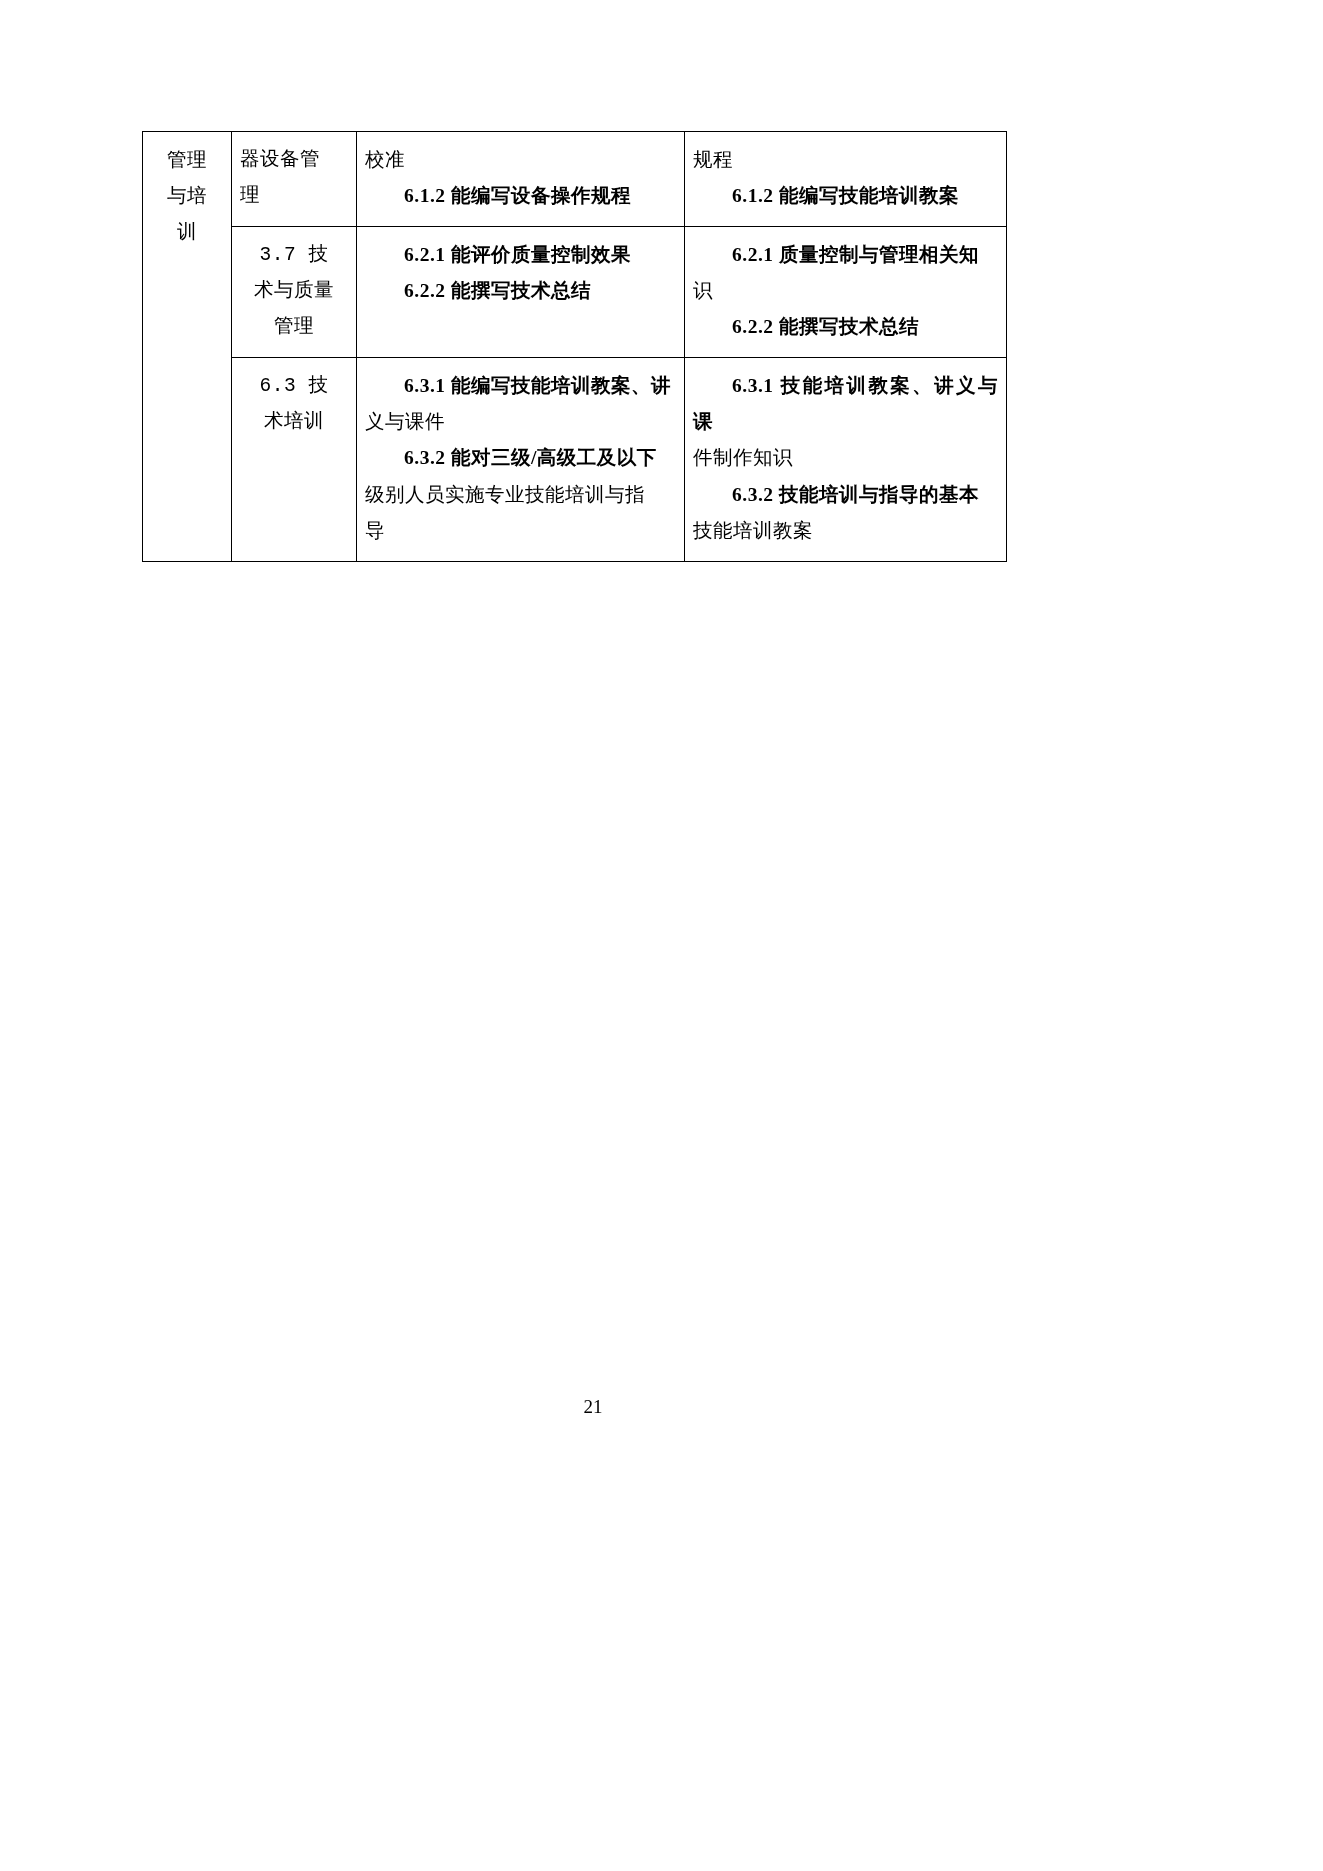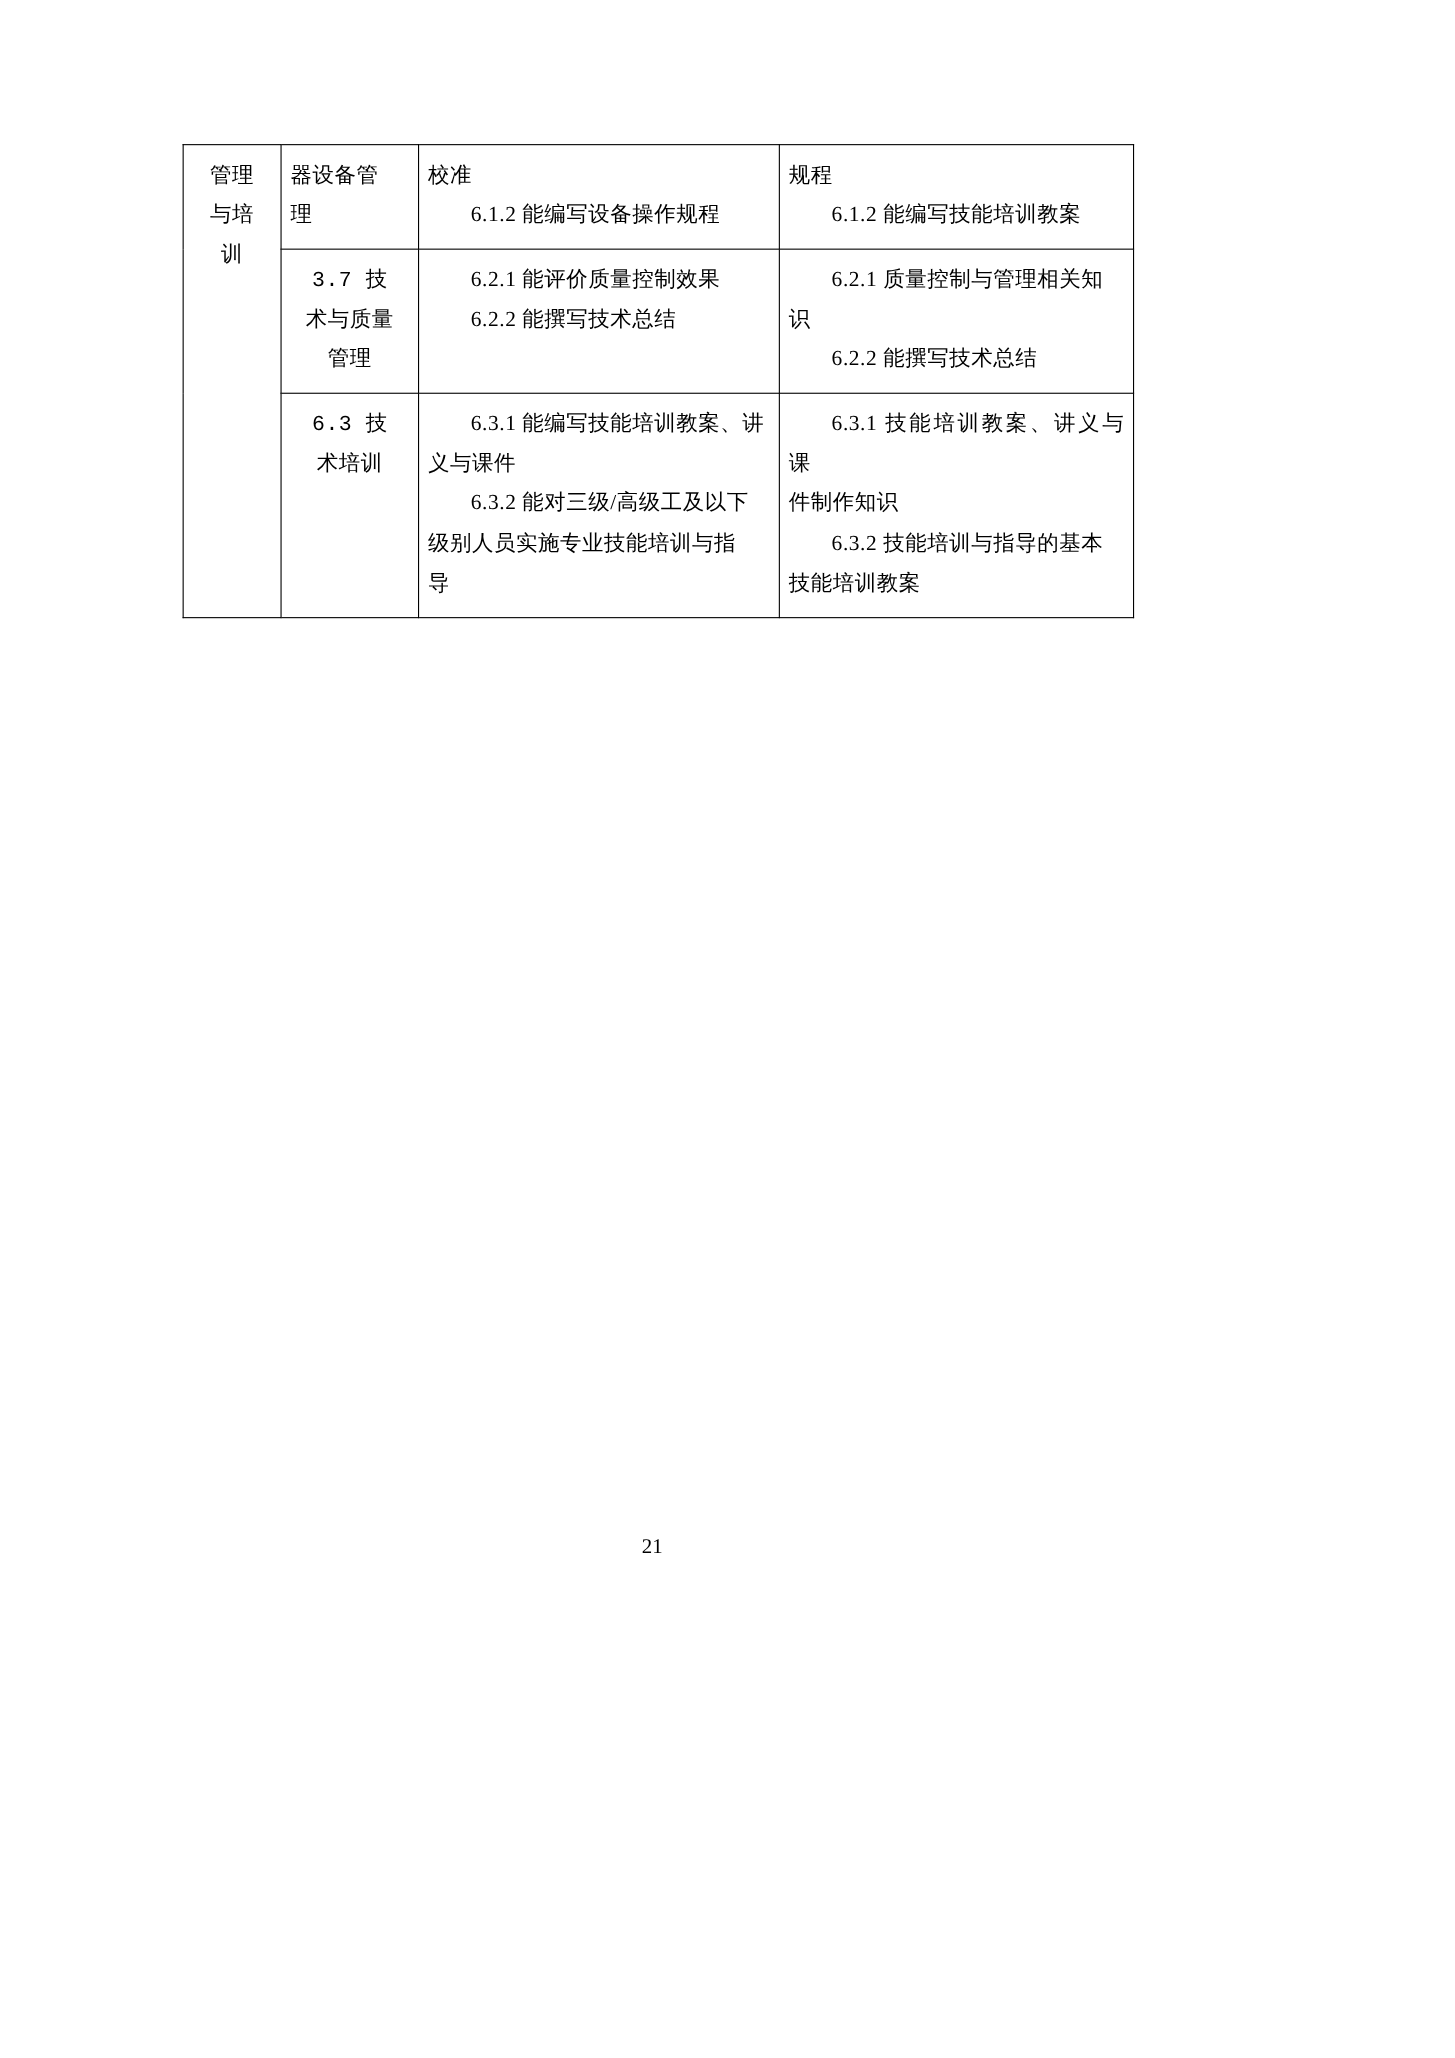--- a/index.html
+++ b/index.html
@@ -17,21 +17,21 @@
   .page {
     position: absolute;
     left: 0;
     top: 0;
     width: 1323px;
     height: 1871px;
     background: #ffffff;
   }
   .table-wrap {
     position: absolute;
-    left: 166px;
+    left: 142px;
     top: 131px;
     width: 798px;
   }
   table.skill-table {
     border-collapse: collapse;
     width: 798px;
     table-layout: fixed;
   }
   table.skill-table td {
     border: 1px solid #000000;
@@ -52,20 +52,21 @@
   .cell-justify {
     text-align: justify;
     text-justify: inter-ideograph;
   }
   .line {
     display: block;
     white-space: pre-wrap;
   }
   .indent {
     text-indent: 2em;
+    font-weight: bold;
   }
   td.vmid {
     vertical-align: middle;
   }
   .page-number {
     position: absolute;
     left: 0;
     top: 1396px;
     width: 1186px;
     text-align: center;

